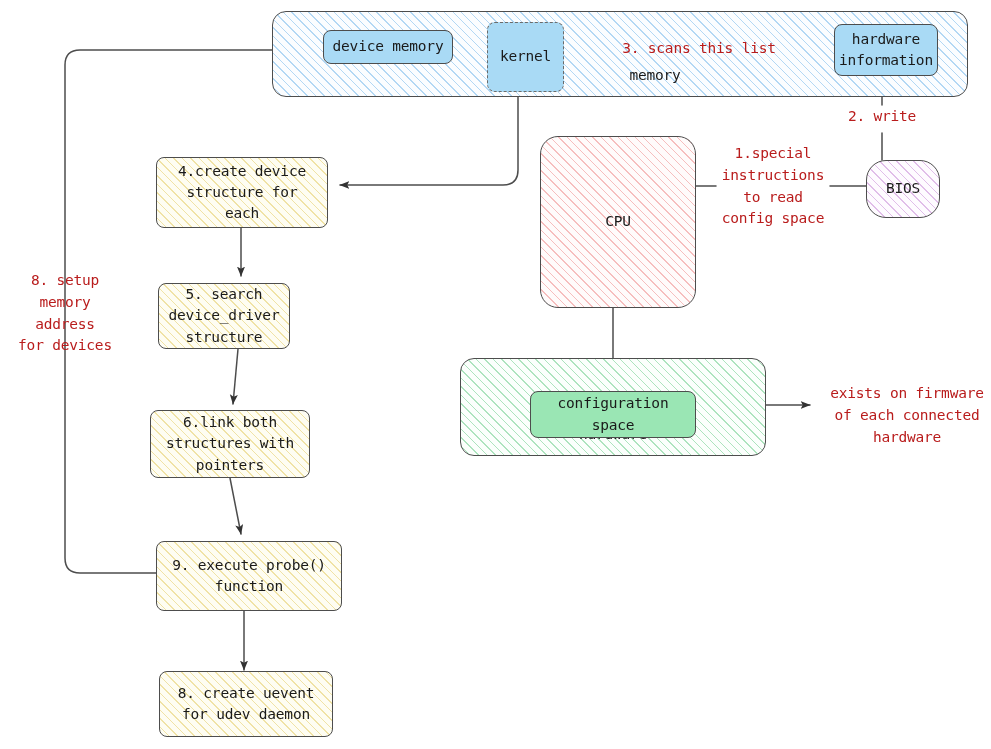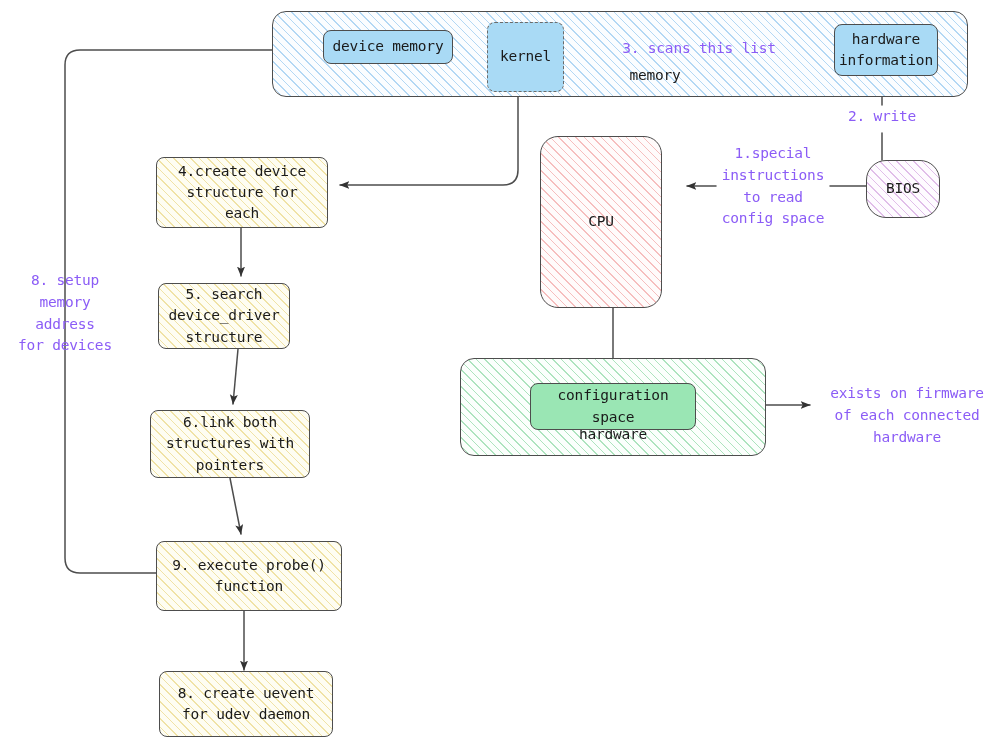--- a/index.html
+++ b/index.html
@@ -49,21 +49,21 @@
     justify-content: center;
     padding-bottom: 6px;
   }
   .leaf-node {
     border: 1.4px solid #4d4d4d;
     border-radius: 8px;
   }
   .leaf-node.dashed { border-style: dashed; border-color: #6b6b6b; text-align: right; }
 
   .fill-blue       { background-color: #a9daf5; }
-  .fill-green      { background-color: #9ae6b4; }
+  .fill-green      { background-color: #9ae6b4; margin-top: 8px; }
   .fill-memory     { background-color: #fbfdff;
      background-image: repeating-linear-gradient(45deg,
         rgba(120,185,235,0.55) 0px, rgba(120,185,235,0.55) 1px,
         rgba(0,0,0,0) 1px, rgba(0,0,0,0) 6px); }
   .fill-hardware   { background-color: #fbfffc;
      background-image: repeating-linear-gradient(45deg,
         rgba(110,205,140,0.55) 0px, rgba(110,205,140,0.55) 1px,
         rgba(0,0,0,0) 1px, rgba(0,0,0,0) 6px); }
   .fill-cpu        { background-color: #fffbfb;
      background-image: repeating-linear-gradient(45deg,
@@ -74,21 +74,21 @@
         rgba(200,140,215,0.55) 0px, rgba(200,140,215,0.55) 1px,
         rgba(0,0,0,0) 1px, rgba(0,0,0,0) 6px); }
   .fill-step       { background-color: #fefdf2;
      background-image: repeating-linear-gradient(45deg,
         rgba(226,200,90,0.50) 0px, rgba(226,200,90,0.50) 1px,
         rgba(0,0,0,0) 1px, rgba(0,0,0,0) 6px); }
 
   
   .edge-label {
     position: absolute;
-    color: #8b5cf6;
+    color: #b91c1c;
     font-family: "DejaVu Sans Mono", "Liberation Mono", monospace;
     font-size: 14.5px;
     line-height: 1.5;
     white-space: pre-line;
     letter-spacing: -0.2px;
   }
   .lbl-center { text-align: center; }
   .lbl-left   { text-align: center; }
 </style>
 </head>
@@ -150,21 +150,21 @@
 
   <div class="node container-node fill-hardware" style="left:460px; top:358px; width:306px; height:98px;">
     <span style="margin-bottom:4px;">hardware</span>
   </div>
 
   <div class="node leaf-node fill-green" style="left:530px; top:383px; width:166px; height:47px;">
     <span>configuration
 space</span>
   </div>
 
-  <div class="node leaf-node fill-cpu" style="left:540px; top:136px; width:122px; height:172px; border-radius:18px;">
+  <div class="node leaf-node fill-cpu" style="left:540px; top:136px; width:156px; height:172px; border-radius:18px;">
     <span>CPU</span>
   </div>
 
   <div class="node leaf-node fill-bios" style="left:866px; top:160px; width:74px; height:58px; border-radius:20px;">
     <span>BIOS</span>
   </div>
 
   <div class="node leaf-node fill-step" style="left:156px; top:157px; width:172px; height:71px;">
     <span>4.create device
 structure for

